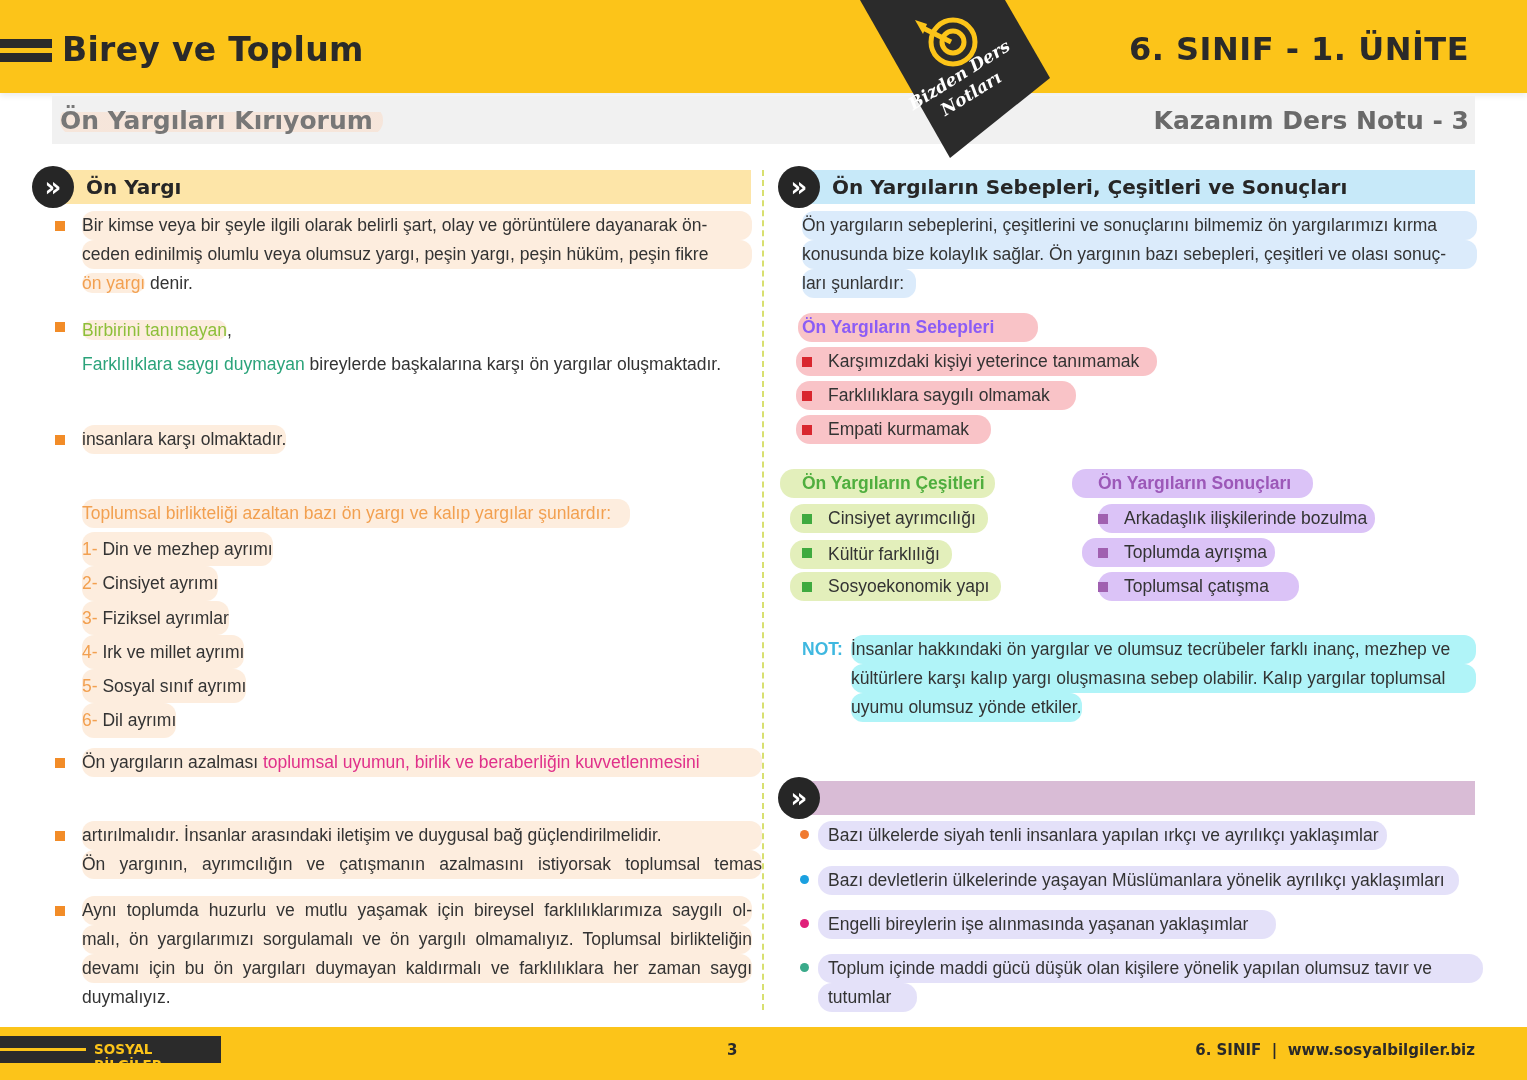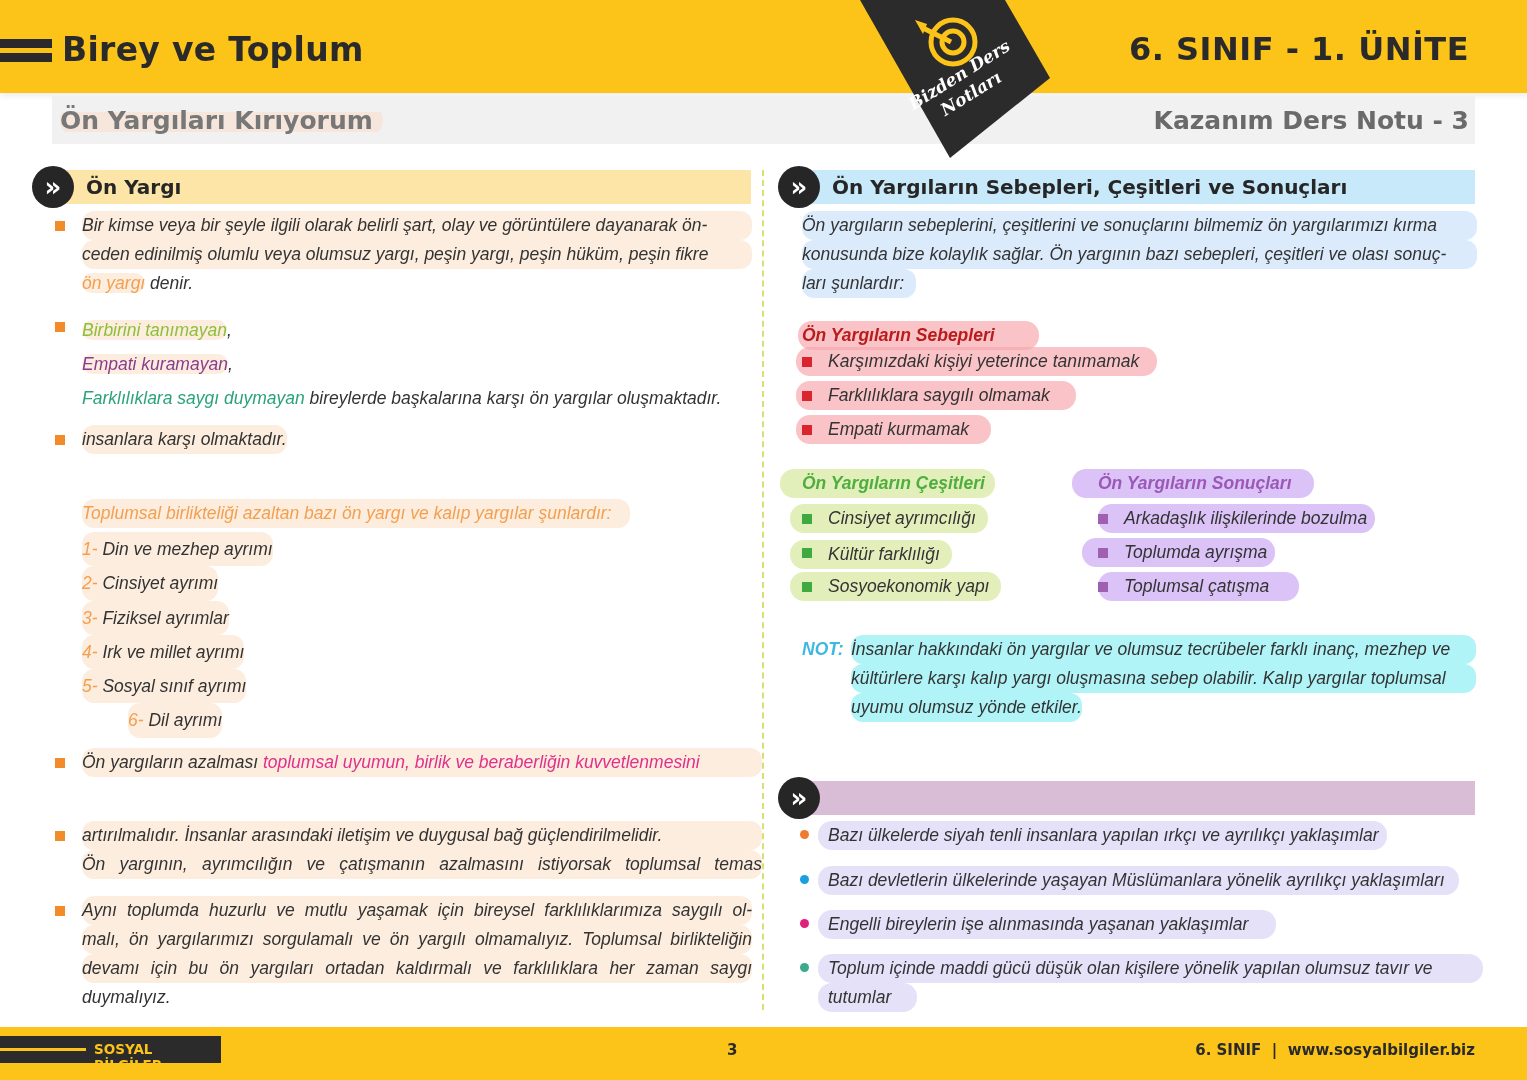--- a/index.html
+++ b/index.html
@@ -28,38 +28,38 @@
   .sec-head .bar { position: absolute; left: 0; top: 0; height: 34px; width: 100%; }
   .sec-head .title { position: relative; z-index: 1; font-family: "DejaVu Sans", sans-serif; font-weight: bold; font-size: 20px; color: #262626; padding-left: 44px; }
 
   .head-left { left: 42px; top: 170px; width: 709px; }
   .head-left .bar { background: #fde5a8; }
   .head-right1 { left: 788px; top: 170px; width: 687px; }
   .head-right1 .bar { background: #c7e9f9; }
   .head-right2 { left: 788px; top: 781px; width: 687px; }
   .head-right2 .bar { background: #d9bcd6; }
 
-  .txt { position: absolute; font-size: 17.5px; line-height: 29px; color: #333333; font-style: italic; }
+  .txt { position: absolute; font-size: 17.5px; line-height: 29px; color: #333333; }
   .hl-or { background: rgba(252,222,195,0.55); border-radius: 12px; }
   .sq { position: absolute; width: 10px; height: 10px; }
   .sq.or { background: #f28c28; }
   .sq.red { background: #d9262e; }
   .sq.gr { background: #3faa3f; }
   .sq.pu { background: #a060b0; }
   .dot { position: absolute; width: 9px; height: 9px; border-radius: 50%; }
 
   .c-orange { color: #f2a050; }
   .c-lime { color: #8dbf3a; }
   .c-purple { color: #8b3c8f; }
   .c-teal { color: #2ba37a; }
   .c-pink { color: #e0308a; }
 
   .divider { position: absolute; left: 762px; top: 170px; width: 0; height: 840px; border-left: 2px dashed #d8e070; }
 
-  .sub-red { color: #b91c1c; font-weight: bold; font-size: 17.5px; margin-top: 8px; }
+  .sub-red { color: #8b5cf6; font-weight: bold; font-size: 17.5px; }
   .sub-green { color: #4fae3e; font-weight: bold; font-size: 17.5px; }
   .sub-purple { color: #9c58b8; font-weight: bold; font-size: 17.5px; }
 
   .hl-red { background: rgba(247,170,175,0.7); border-radius: 14px; }
   .hl-green { background: rgba(220,235,170,0.8); border-radius: 14px; }
   .hl-purple { background: rgba(210,180,245,0.8); border-radius: 14px; }
   .hl-cyan { background: rgba(150,240,245,0.75); border-radius: 12px; }
   .hl-blue { background: rgba(210,230,250,0.8); border-radius: 12px; }
   .hl-lav { background: rgba(225,222,248,0.9); border-radius: 14px; }
 
@@ -113,21 +113,20 @@
 <div class="sq or" style="left:55px; top:221px;"></div>
 <div class="txt" style="left:82px; top:211px; width:670px;">
   <div class="hl-or">Bir kimse veya bir şeyle ilgili olarak belirli şart, olay ve görüntülere dayanarak ön-</div>
   <div class="hl-or">ceden edinilmiş olumlu veya olumsuz yargı, peşin yargı, peşin hüküm, peşin fikre</div>
   <div><span class="c-orange hl-or">ön yargı</span><span> denir.</span></div>
 </div>
 
 <div class="sq or" style="left:55px; top:322px;"></div>
 <div class="txt" style="left:82px; top:313px; width:680px; line-height:34px;">
   <div><span class="c-lime hl-or">Birbirini tanımayan</span><span>,</span></div>
-  <div><span class="c-purple hl-or">Empati kuramayan</span><span>,</span></div>
   <div><span class="c-teal">Farklılıklara saygı duymayan</span><span> bireylerde başkalarına karşı ön yargılar oluşmaktadır.</span></div>
 </div>
 
 <div class="sq or" style="left:55px; top:435px;"></div>
 <div class="txt" style="left:82px; top:425px; width:680px;">
   <div class="hl-or" style="display:inline-block;">insanlara karşı olmaktadır.</div>
 </div>
 
 <div class="txt c-orange hl-or" style="left:82px; top:499px; width:548px;">Toplumsal birlikteliği azaltan bazı ön yargı ve kalıp yargılar şunlardır:</div>
 
@@ -145,42 +144,42 @@
       <span> Fiziksel ayrımlar</span>
     </div>
   <div class="hl-or" style="display:table;">
       <span class="c-orange">4-</span>
       <span> Irk ve millet ayrımı</span>
     </div>
   <div class="hl-or" style="display:table;">
       <span class="c-orange">5-</span>
       <span> Sosyal sınıf ayrımı</span>
     </div>
-  <div class="hl-or" style="display:table;margin-left:46px;">
+  <div class="hl-or" style="display:table;">
       <span class="c-orange">6-</span>
       <span> Dil ayrımı</span>
     </div>
 </div>
 
 <div class="sq or" style="left:55px; top:758px;"></div>
 <div class="txt" style="left:82px; top:748px; width:680px;">
   <div class="hl-or"><span>Ön yargıların azalması </span><span class="c-pink">toplumsal uyumun, birlik ve beraberliğin kuvvetlenmesini</span></div>
 </div>
 
 <div class="sq or" style="left:55px; top:831px;"></div>
 <div class="txt" style="left:82px; top:821px; width:680px;">
   <div class="hl-or">artırılmalıdır. İnsanlar arasındaki iletişim ve duygusal bağ güçlendirilmelidir.</div>
   <div class="hl-or" style="text-align:justify; text-align-last:justify;">Ön yargının, ayrımcılığın ve çatışmanın azalmasını istiyorsak toplumsal temas</div>
 </div>
 
 <div class="sq or" style="left:55px; top:906px;"></div>
 <div class="txt" style="left:82px; top:896px; width:670px;">
   <div class="hl-or" style="text-align:justify; text-align-last:justify;">Aynı toplumda huzurlu ve mutlu yaşamak için bireysel farklılıklarımıza saygılı ol-</div>
   <div class="hl-or" style="text-align:justify; text-align-last:justify;">malı, ön yargılarımızı sorgulamalı ve ön yargılı olmamalıyız. Toplumsal birlikteliğin</div>
-  <div class="hl-or" style="text-align:justify; text-align-last:justify;">devamı için bu ön yargıları ortadan kaldırmalı ve farklılıklara her zaman saygı</div>
+  <div class="hl-or" style="text-align:justify; text-align-last:justify;">devamı için bu ön yargıları duymayan kaldırmalı ve farklılıklara her zaman saygı</div>
   <div>duymalıyız.</div>
 </div>
 
 <div class="sec-head head-right1">
   <div class="bar"></div>
   <div class="chev">»</div>
   <div class="title">Ön Yargıların Sebepleri, Çeşitleri ve Sonuçları</div>
 </div>
 
 <div class="txt" style="left:802px; top:211px; width:675px;">

